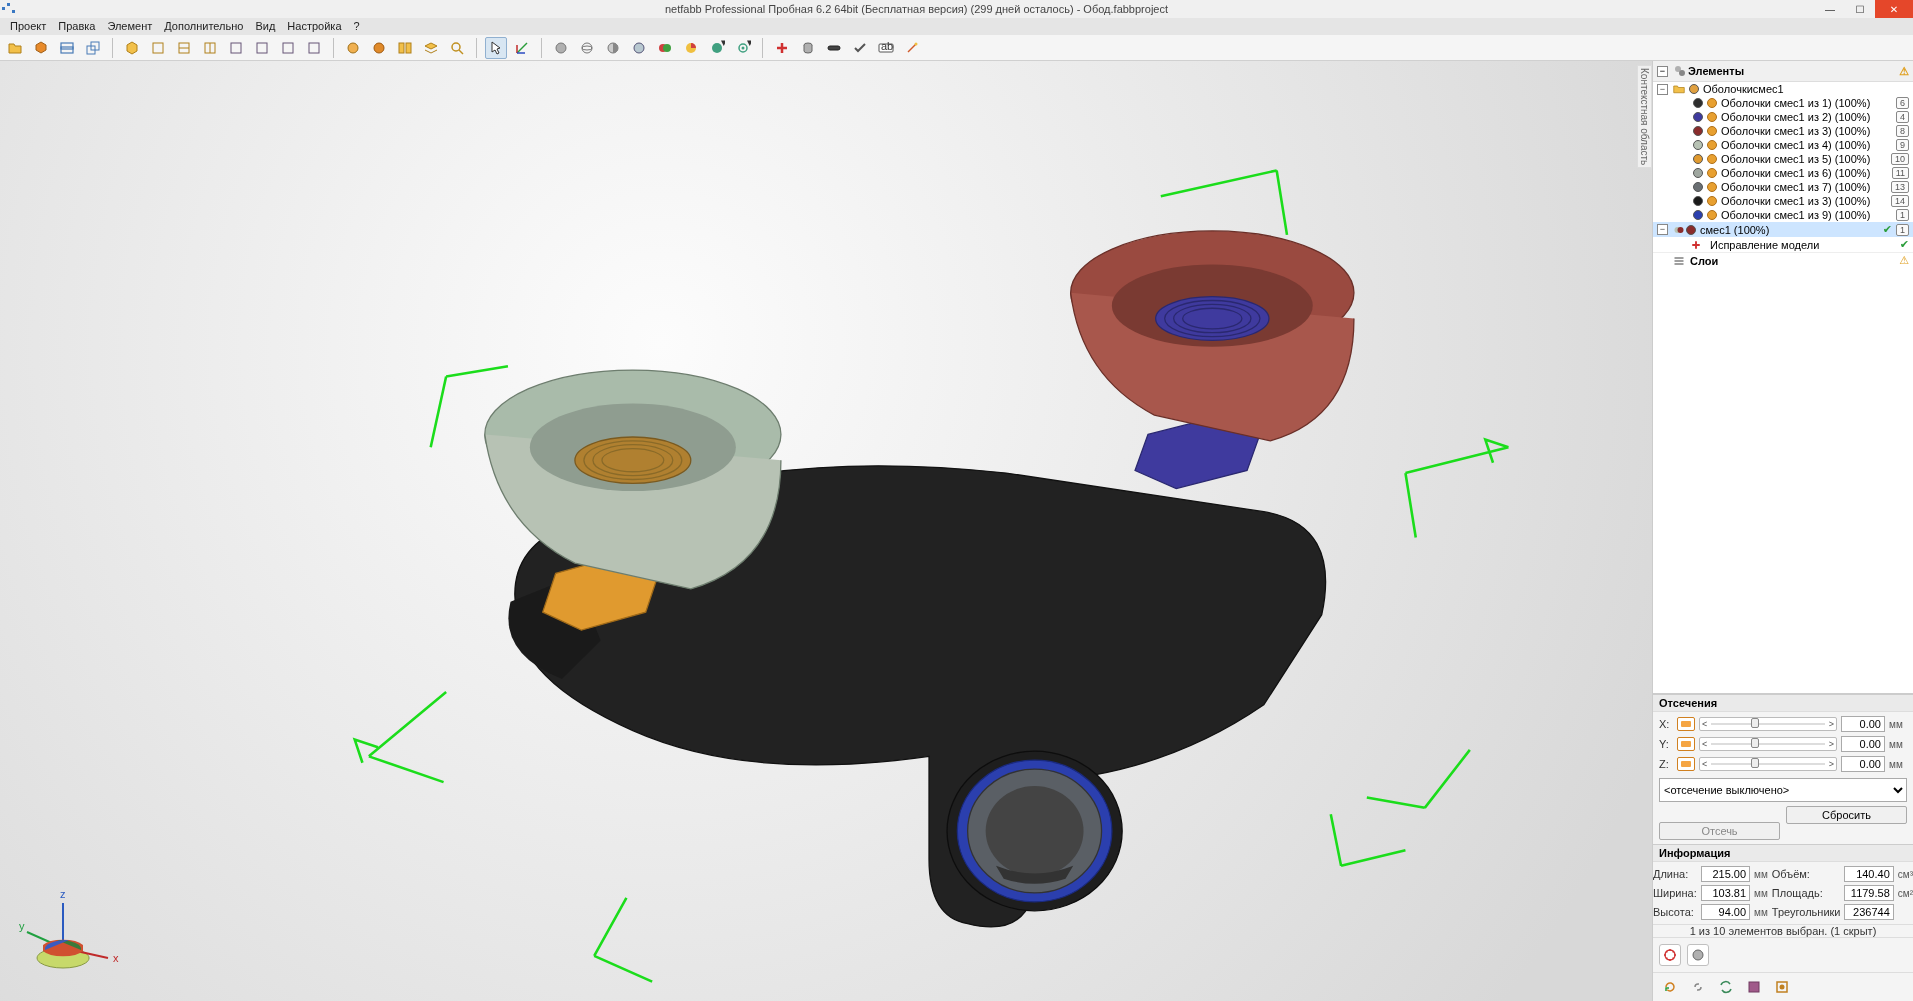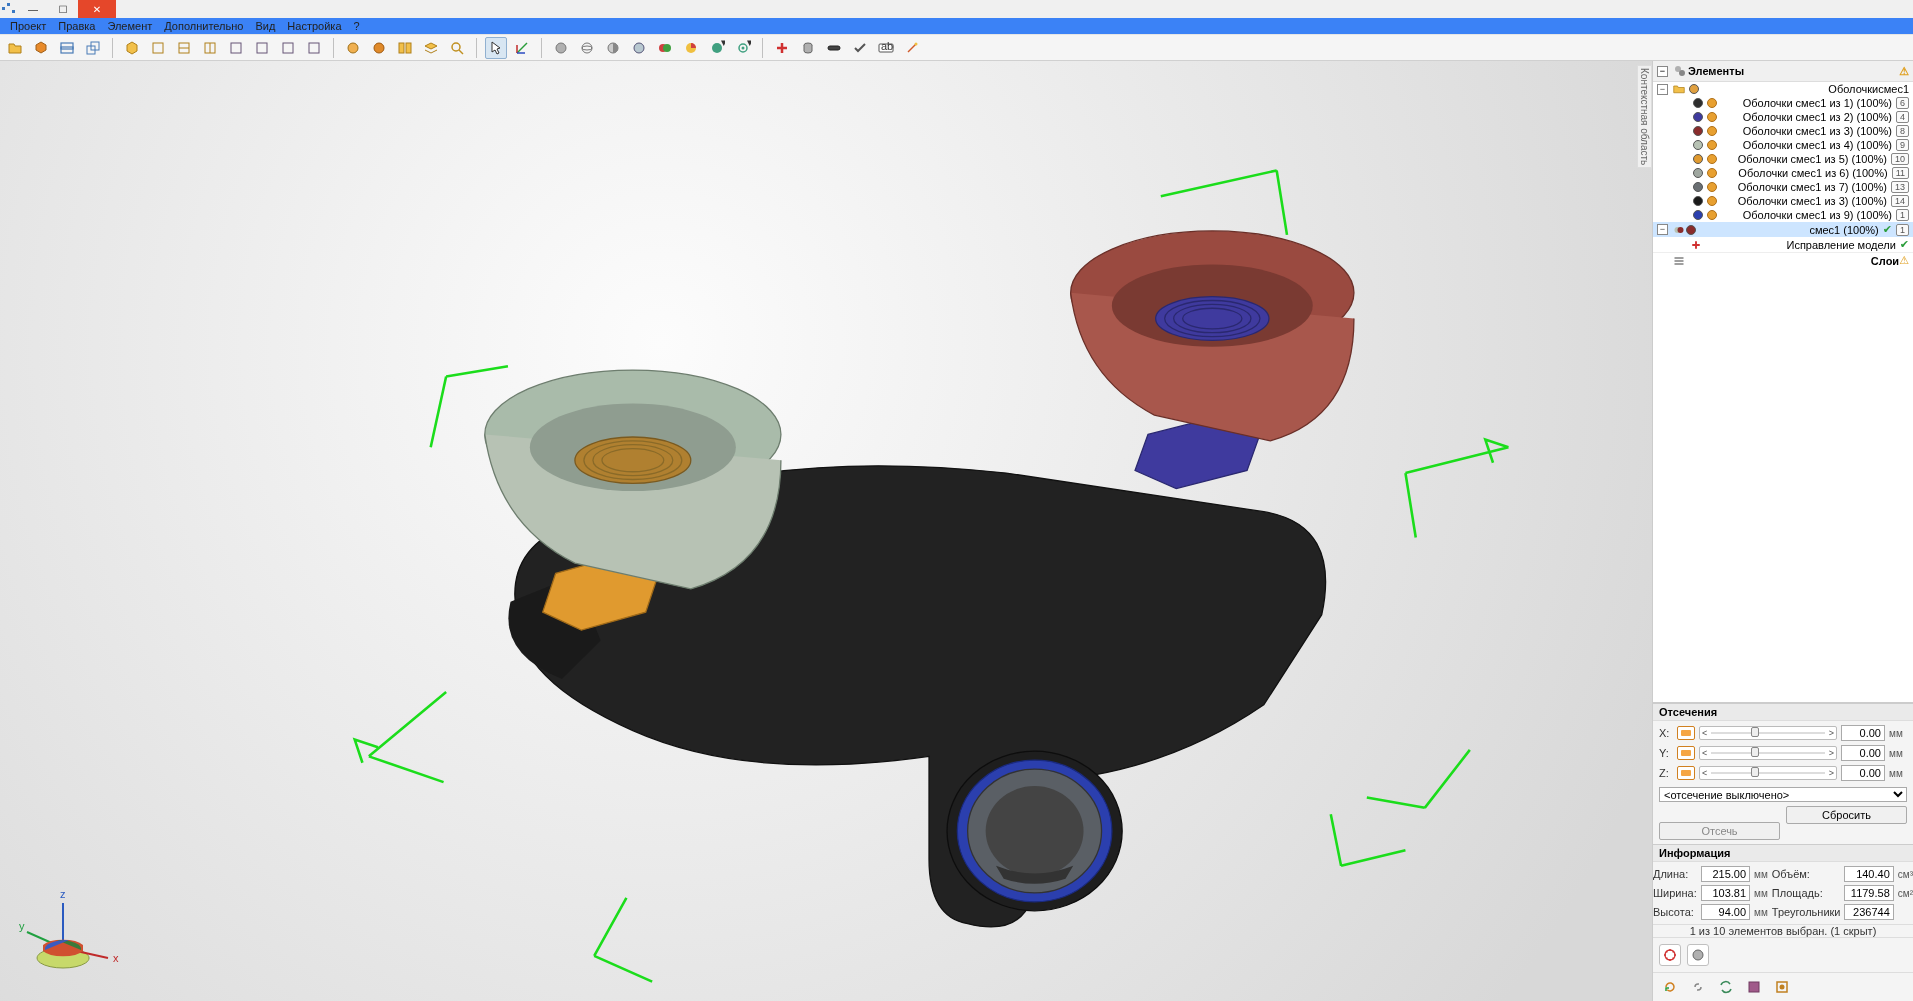--- a/index.html
+++ b/index.html
@@ -7,21 +7,21 @@
 
 .titlebar { height: 18px; background: #f0f0f0; display: flex; align-items: center; position: relative; color: #333; }
 .titlebar .app-icon { width: 18px; height: 18px; display:flex; align-items:center; justify-content:center; }
 .titlebar .title-text { flex:1; text-align:center; font-size:11px; color:#444; }
 .win-controls { display:flex; height:100%; }
 .win-btn { width:30px; height:18px; display:flex; align-items:center; justify-content:center; cursor:pointer; font-size:10px; }
 .win-btn.close { background:#e5472a; color:#fff; width:38px; }
 .win-btn.max { background:#f0f0f0; }
 .win-btn.min { background:#f0f0f0; }
 
-.menubar { height: 17px; background:#3b82f6; display:flex; align-items:center; padding:0 4px; gap:0; border-bottom:1px solid #e5e5e5;}
+.menubar { height: 17px; background:#e5e5e5; display:flex; align-items:center; padding:0 4px; gap:0; border-bottom:1px solid #e5e5e5;}
 .menubar span { padding:0 6px; cursor:pointer; color:#222; line-height:17px;}
 
 .toolbar { height:26px; background:#f5f5f5; border-bottom:1px solid #d0d0d0; display:flex; align-items:center; padding:0 4px; gap:4px; }
 .toolbar .sep { width:1px; height:20px; background:#c0c0c0; margin:0 4px; }
 .toolbar .tbtn { width:22px; height:22px; display:flex; align-items:center; justify-content:center; cursor:pointer; border:1px solid transparent; border-radius:2px; }
 .toolbar .tbtn.active { border-color:#90b0d0; background:#d8e6f2; }
 
 .main { display:flex; height: calc(100% - 61px); }
 .viewport { flex:1; position:relative; background: radial-gradient(circle at 40% 30%, #fcfcfc 0%, #d8d8d8 90%); border-right:1px solid #ccc;}
 .side-label { position:absolute; right:0; top:4px; writing-mode:vertical-rl; font-size:10px; color:#666; background:#f0f0f0; padding:2px 1px; border:1px solid #ddd; }
@@ -31,37 +31,37 @@
 .tree-area { flex:1; background:#fff; border-bottom:1px solid #ccc; overflow:auto; }
 .tree-header { display:flex; align-items:center; background:#f0f0f0; padding:2px 4px; font-weight:bold; border-bottom:1px solid #ddd;}
 .tree-row { display:flex; align-items:center; padding:1px 4px; cursor:pointer; white-space:nowrap; }
 .tree-row.selected { background:#cde5ff; }
 .tree-indent0 { padding-left: 4px; }
 .tree-indent1 { padding-left: 22px; }
 .tree-indent2 { padding-left: 40px; }
 .tree-toggle { width:11px; height:11px; border:1px solid #888; display:flex; align-items:center; justify-content:center; font-size:9px; line-height:9px; margin-right:4px; color:#444; background:#fff; }
 .tree-space { width:15px; display:inline-block; }
 .swatch { width:10px; height:10px; border-radius:50%; display:inline-block; margin-right:4px; border:1px solid #555; flex-shrink:0;}
-.tree-label { flex:1; overflow:hidden; text-overflow:ellipsis;text-align:right; }
+.tree-label { flex:1; overflow:hidden; text-overflow:ellipsis; }
 .tree-badge { font-size:9px; border:1px solid #888; border-radius:2px; padding:0 3px; margin-left:4px; color:#555; background:#fafafa; }
 .tree-check { color:#2a9d3a; margin-left:4px; font-size:11px; }
 
 .section-title { background:#eaeaea; padding:2px 6px; font-weight:bold; border-top:1px solid #ccc; border-bottom:1px solid #ddd; }
 .cuts { padding:4px 6px; background:#f4f4f4; }
 .cut-row { display:flex; align-items:center; gap:4px; margin-bottom:4px; }
 .cut-row .axis { width:14px; color:#333;}
 .cut-row .orange-box { width:18px; height:14px; border:1px solid #d08020; background:#fff; border-radius:2px; display:flex; align-items:center; justify-content:center;}
 .cut-row .orange-box::after{content:""; width:10px;height:6px;background:#f5a543;border-radius:1px;}
 .cut-row .slider { flex:1; height:14px; position:relative; background:#fff; border:1px solid #bbb; border-radius:2px; display:flex; align-items:center; padding:0 2px;}
 .cut-row .slider .arrow { font-size:9px; color:#555; }
 .cut-row .slider .track { flex:1; height:2px; background:#ddd; margin:0 4px; position:relative;}
 .cut-row .slider .thumb { width:8px; height:10px; background:#eee; border:1px solid #888; border-radius:2px; position:absolute; top:-5px; }
 .cut-row input.val { width:44px; height:16px; border:1px solid #aaa; text-align:right; padding:0 3px; background:#fff;}
 .cut-row .unit { width:18px; color:#555; font-size:10px;}
-select.cutprof { width:100%; height:15px; border:1px solid #aaa; background:#fff; margin-top:2px; }
+select.cutprof { width:100%; height:24px; border:1px solid #aaa; background:#fff; margin-top:2px; }
 .cut-buttons { display:flex; gap:6px; margin-top:4px; }
 .cut-buttons button { flex:1; height:18px; background:#f0f0f0; border:1px solid #aaa; border-radius:2px; cursor:pointer; }
 .cut-buttons button:first-child { color:#888;margin-top:16px; }
 
 .info { padding:4px 0; background:#f4f4f4; }
 .info-grid { display:grid; grid-template-columns: auto 1fr auto auto 1fr auto; gap:3px 4px; align-items:center;}
 .info-grid .lab { color:#333; }
 .info-grid input { height:16px; border:1px solid #aaa; text-align:right; padding:0 3px; width:100%; background:#fff;}
 .info-grid .unit { color:#555; font-size:10px;}
 .status-line { text-align:center; color:#333; background:#f4f4f4; border-top:1px solid #ddd;}
@@ -77,20 +77,21 @@
 <body>
 
 <div class="titlebar">
   <div class="app-icon">
     <svg class="icon" viewBox="0 0 16 16">
         <rect x="1" y="6" width="3" height="3" fill="#3a78c2"></rect>
         <rect x="6" y="2" width="3" height="3" fill="#3a78c2"></rect>
         <rect x="11" y="9" width="3" height="3" fill="#3a78c2"></rect>
       </svg>
   </div>
+  <div class="title-text">netfabb Professional Пробная 6.2 64bit (Бесплатная версия) (299 дней осталось) - Обод.fabbproject</div>
   <div class="win-controls">
     <div class="win-btn min">—</div>
     <div class="win-btn max">☐</div>
     <div class="win-btn close">✕</div>
   </div>
 </div>
 
 <div class="menubar">
   <span>Проект</span>
   <span>Правка</span>

